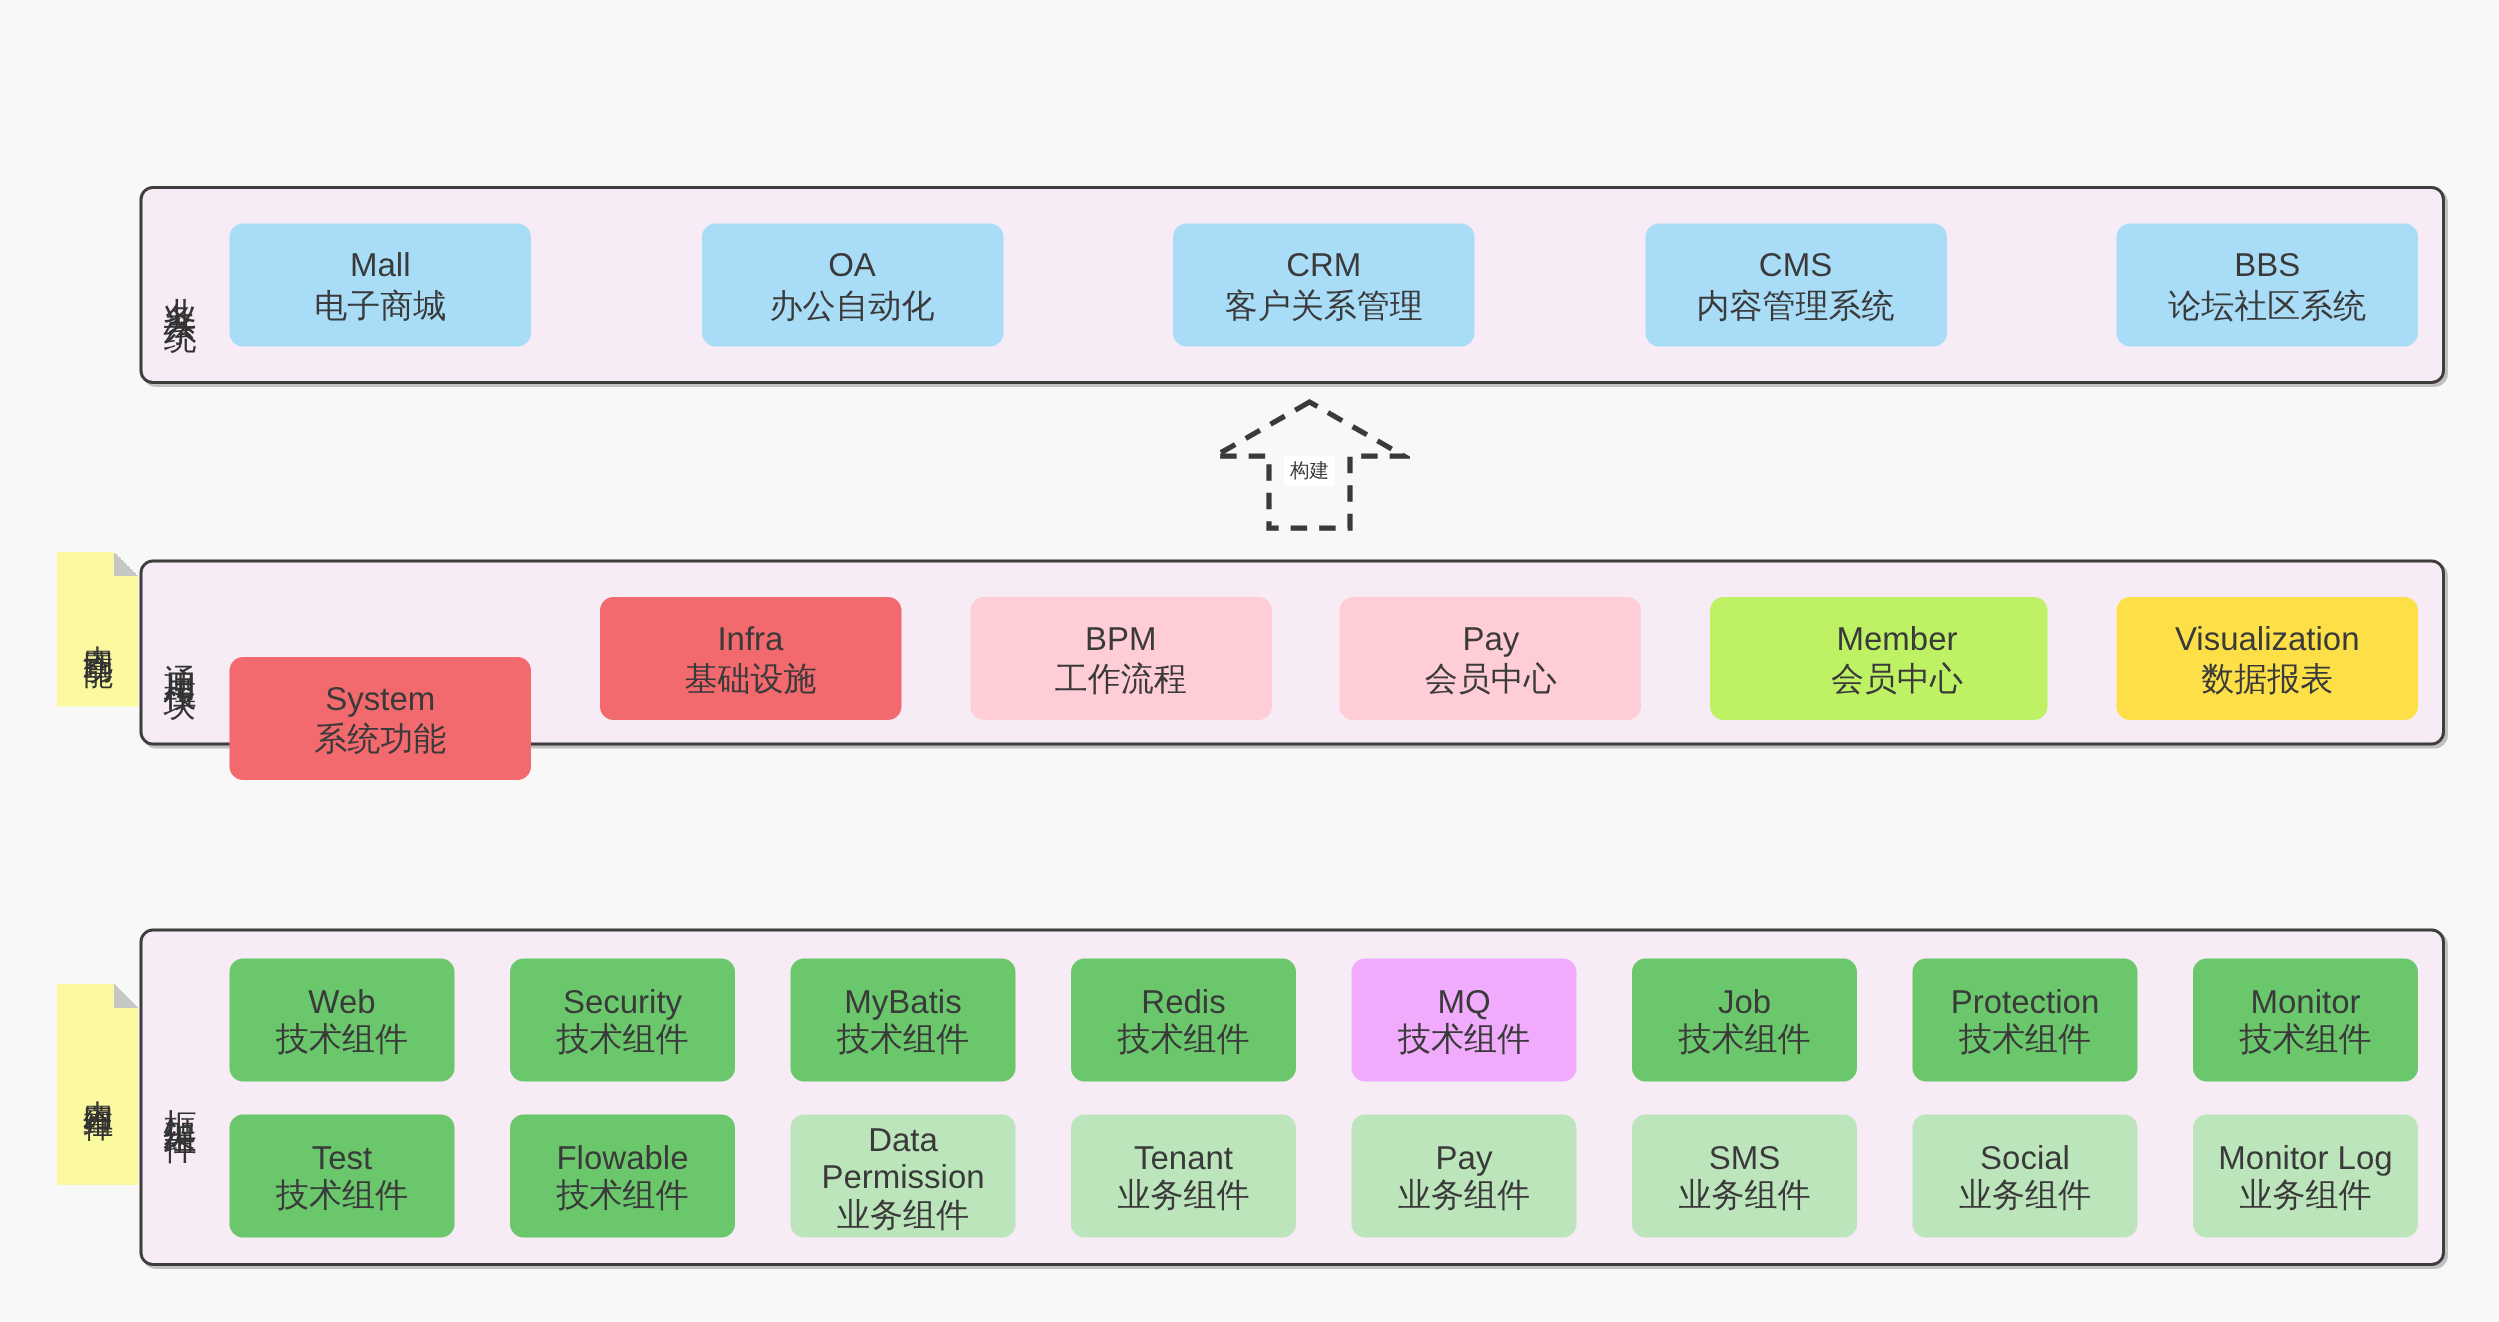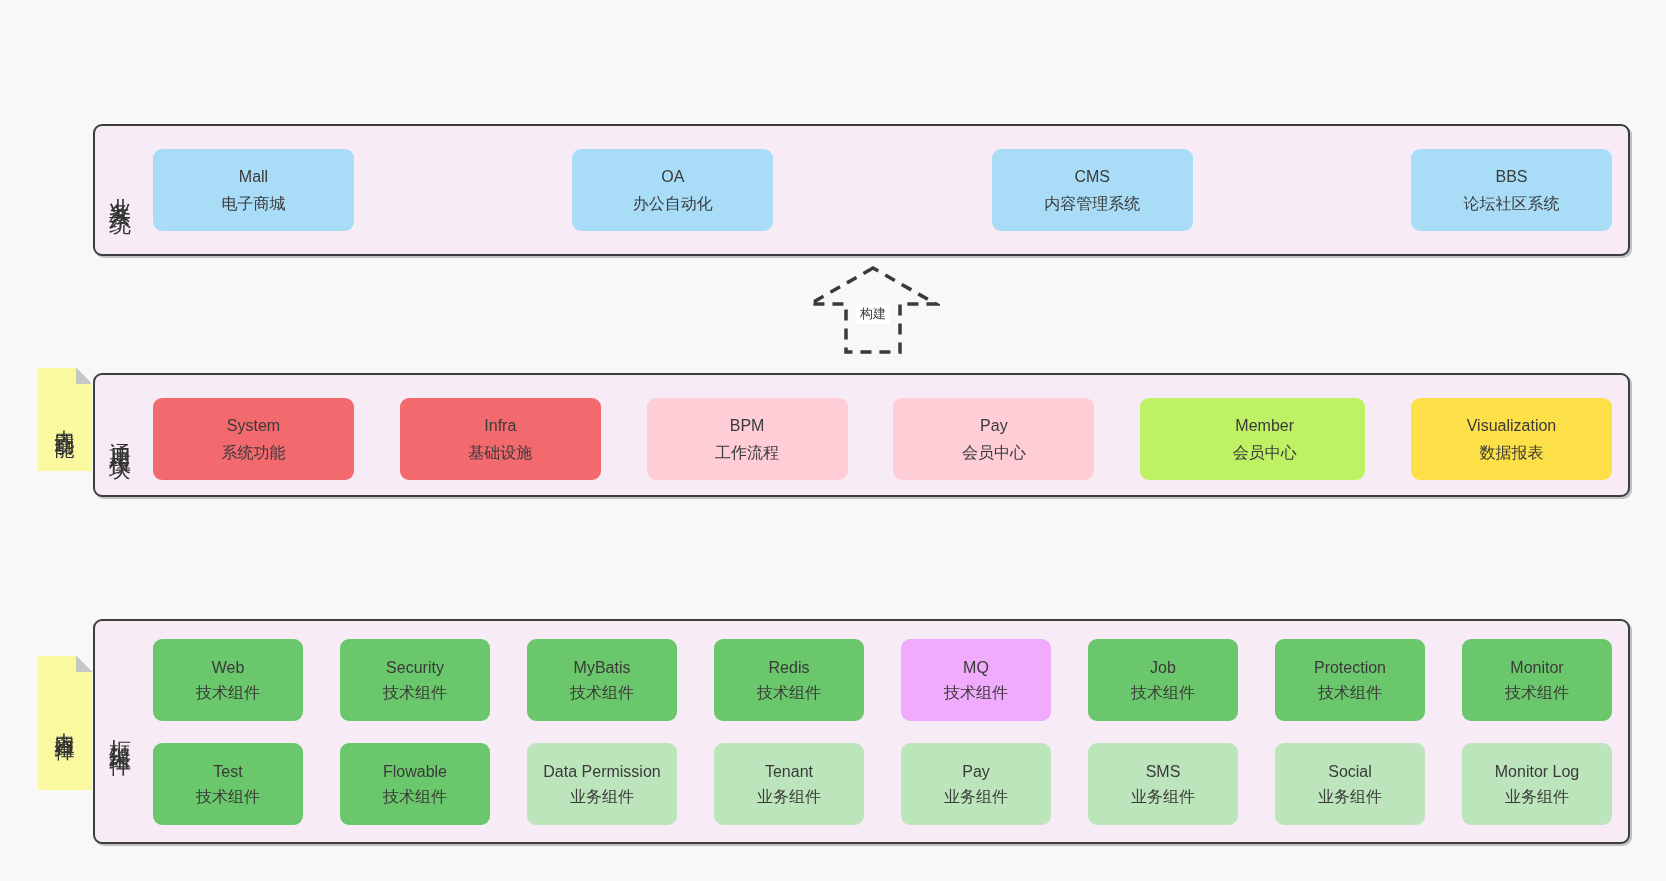--- a/index.html
+++ b/index.html
@@ -35,21 +35,21 @@
     display:flex;justify-content:space-between;
   }
   #band-business .box-row{top:23px;}
   #band-common   .box-row{top:23px;}
   #band-framework .row-1{top:18px;}
   #band-framework .row-2{top:122px;}
 
   .box{
     border-radius:9px;
     display:flex;flex-direction:column;justify-content:center;align-items:center;
-    text-align:center;font-size:16px;color:#3a3a3a;
+    text-align:center;font-size:22px;color:#3a3a3a;
   }
   .band-wide .box{width:201px;height:82px;line-height:27px;}
   .band-grid .box{width:150px;height:82px;line-height:25px;padding:0 14px;box-sizing:border-box;}
 
   
   .arrow{position:absolute;width:134px;height:92px;}
   #arrow-build{left:806px;top:264px;}
   #arrow-implement{left:820px;top:506px;}
   .arrow svg{display:block;width:100%;height:100%;}
   .arrow path{fill:none;stroke:#3a3a3a;stroke-width:3.5;stroke-dasharray:11 8;}
@@ -85,41 +85,45 @@
     <div class="box-row">
         <div class="box" style="background-color: rgb(169, 221, 247);">
     <div class="box-name">Mall</div>
     <div class="box-desc">电子商城</div>
   </div>
         <div class="box" style="background-color: rgb(169, 221, 247);">
     <div class="box-name">OA</div>
     <div class="box-desc">办公自动化</div>
   </div>
         <div class="box" style="background-color: rgb(169, 221, 247);">
+    <div class="box-name">CRM</div>
+    <div class="box-desc">客户关系管理</div>
+  </div>
+        <div class="box" style="background-color: rgb(169, 221, 247);">
     <div class="box-name">CMS</div>
     <div class="box-desc">内容管理系统</div>
   </div>
         <div class="box" style="background-color: rgb(169, 221, 247);">
     <div class="box-name">BBS</div>
     <div class="box-desc">论坛社区系统</div>
   </div>
       </div>
   </section>
 
   <div class="arrow" id="arrow-build">
     <svg viewBox="0 0 134 92" aria-hidden="true">
       <path d="M67 4 L4 40 L40 40 L40 88 L94 88 L94 40 L130 40 Z"></path>
     </svg>
     <div class="arrow-label">构建</div>
   </div>
 
   <section class="band band-wide" id="band-common">
     <div class="band-label">通用模块</div>
     <div class="box-row">
-        <div class="box" style="background-color: rgb(242, 105, 110);">
+        <div class="box" style="background-color: rgb(242, 105, 110); margin-top: 40px;">
     <div class="box-name">System</div>
     <div class="box-desc">系统功能</div>
   </div>
         <div class="box" style="background-color: rgb(242, 105, 110);">
     <div class="box-name">Infra</div>
     <div class="box-desc">基础设施</div>
   </div>
         <div class="box" style="background-color: rgb(254, 205, 213);">
     <div class="box-name">BPM</div>
     <div class="box-desc">工作流程</div>

